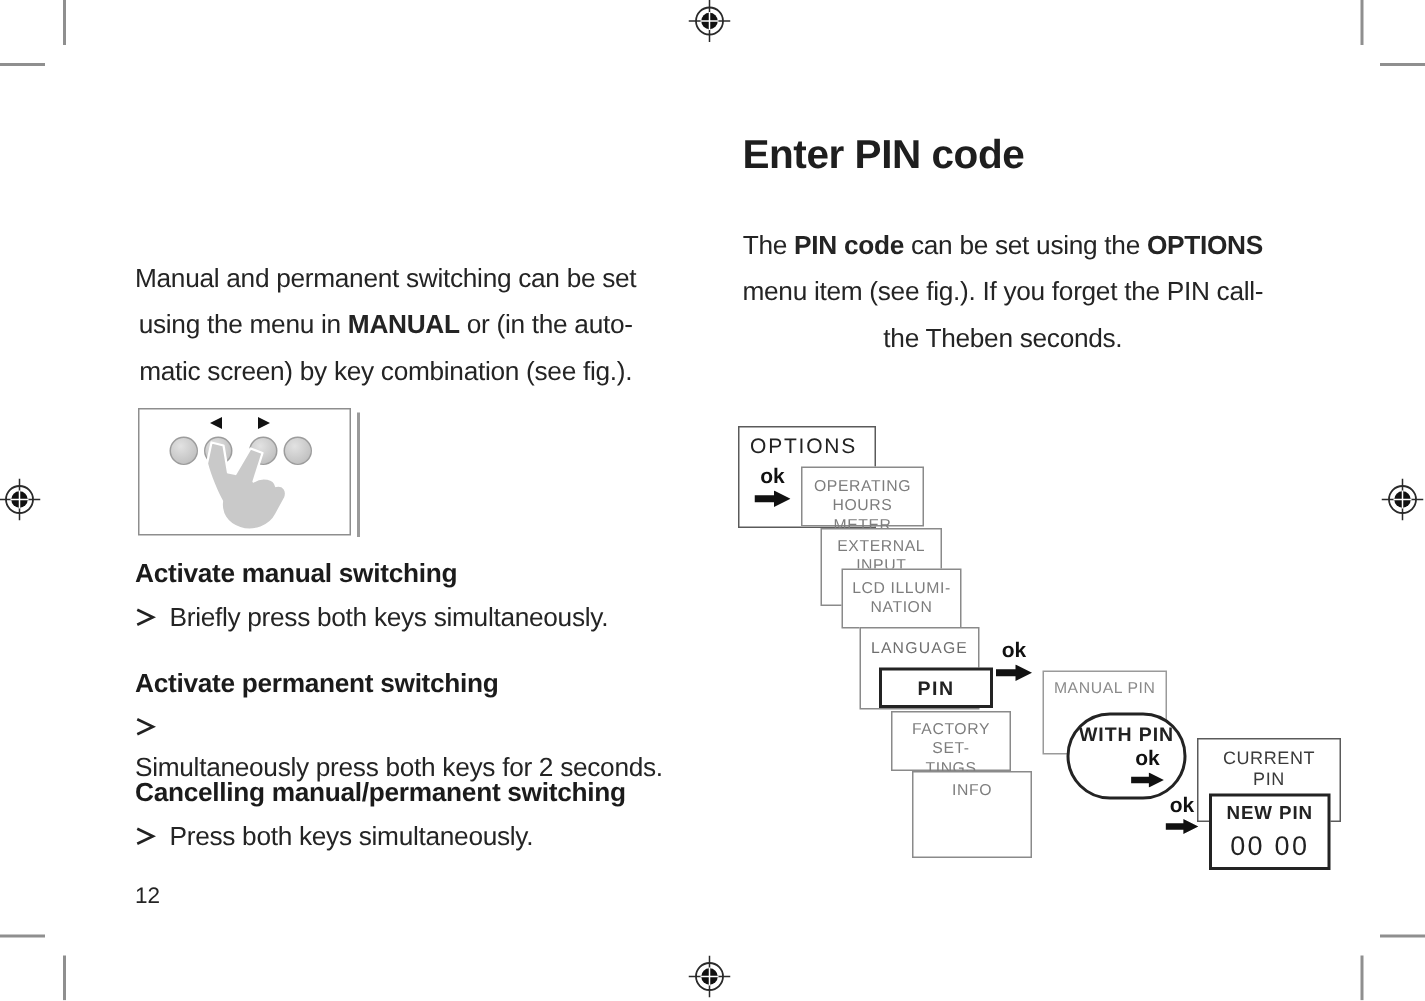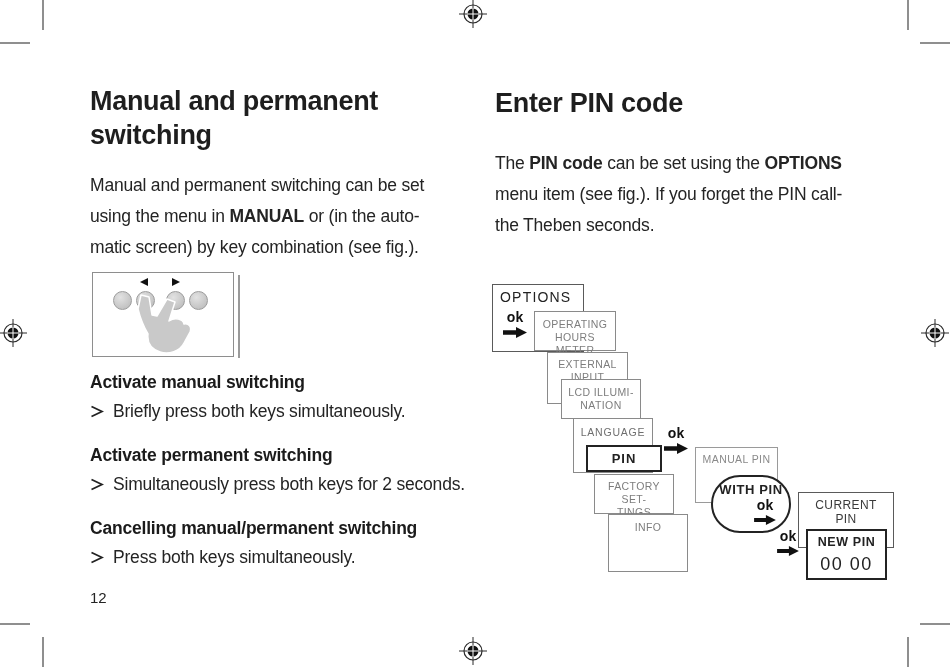--- a/index.html
+++ b/index.html
@@ -6,21 +6,21 @@
   .page{position:relative;width:950px;height:667px;background:#ffffff;overflow:hidden;
         font-family:"Liberation Sans",sans-serif;color:#222;}
   .abs{position:absolute;}
   
   .crop{position:absolute;background:#8f8f8f;}
   
   .h1{position:absolute;font-size:27px;font-weight:bold;line-height:34px;letter-spacing:-0.3px;
       color:#1e1e1e;white-space:pre-line;}
   
   .para{position:absolute;}
-  .line{height:31px;font-size:17.5px;line-height:31px;color:#242424;white-space:nowrap;letter-spacing:-0.2px;}
+  .line{height:31px;font-size:17.5px;line-height:31px;color:#242424;white-space:nowrap;letter-spacing:-0.2px;text-align:center;}
   .b{font-weight:bold;}
   .sec-head{position:absolute;font-size:17.5px;font-weight:bold;color:#1b1b1b;white-space:nowrap;letter-spacing:-0.2px;}
   .bullet-row{position:absolute;display:flex;align-items:flex-start;gap:9px;white-space:nowrap;}
   .bullet-row .txt{font-size:17.5px;line-height:22px;color:#242424;letter-spacing:-0.2px;}
   .bullet-ic{margin-top:5px;flex:0 0 auto;}
   .pagenum{position:absolute;font-size:15px;color:#242424;}
   
   .figure{position:absolute;left:92px;top:272px;width:142px;height:85px;background:#fff;
           border:1.5px solid #8e8e8e;box-sizing:border-box;}
   .fig-shadow{position:absolute;left:238px;top:275px;width:2px;height:83px;background:#9a9a9a;}
@@ -83,22 +83,20 @@
     </svg>
   <svg class="abs" style="left:921px;top:319px;" width="28" height="28" viewBox="0 0 28 28">
       <line x1="14" y1="0" x2="14" y2="28" stroke="#2a2a2a" stroke-width="1"></line>
       <line x1="0" y1="14" x2="28" y2="14" stroke="#2a2a2a" stroke-width="1"></line>
       <circle cx="14" cy="14" r="9" fill="none" stroke="#2a2a2a" stroke-width="1.2"></circle>
       <circle cx="14" cy="14" r="5.5" fill="#111"></circle>
       <line x1="14" y1="8" x2="14" y2="20" stroke="#fff" stroke-width="1"></line>
       <line x1="8" y1="14" x2="20" y2="14" stroke="#fff" stroke-width="1"></line>
     </svg>
 
-  <div class="h1" style="left:90px;top:84px;">Manual and permanent
-switching</div>
 
   <div class="para" style="left:90px;top:170px;">
     <div class="line"><span>Manual and permanent switching can be set</span><span class="b"></span><span></span><span class="b"></span><span></span></div>
     <div class="line"><span>using the menu in </span><span class="b">MANUAL</span><span> or (in the auto-</span><span class="b"></span><span></span></div>
     <div class="line"><span>matic screen) by key combination (see fig.).</span><span class="b"></span><span></span><span class="b"></span><span></span></div>
   </div>
 
   <div class="figure">
     <div class="btn-circle" style="left:20px;top:18px;"></div>
     <div class="btn-circle" style="left:43px;top:18px;"></div>
@@ -117,21 +115,21 @@
 
   <div class="sec-head" style="left:90px;top:372px;">Activate manual switching</div>
   <div class="bullet-row" style="left:90px;top:400px;">
     <svg class="bullet-ic" width="14" height="13" viewBox="0 0 14 13">
         <path d="M1.5 1.5 L12 6.5 L1.5 11.5" fill="none" stroke="#222" stroke-width="1.8" stroke-linejoin="miter"></path>
       </svg>
     <span class="txt">Briefly press both keys simultaneously.</span>
   </div>
 
   <div class="sec-head" style="left:90px;top:445px;">Activate permanent switching</div>
-  <div class="bullet-row" style="left:90px;top:473px;">
+  <div class="bullet-row" style="left:90px;top:473px;flex-direction:column;">
     <svg class="bullet-ic" width="14" height="13" viewBox="0 0 14 13">
         <path d="M1.5 1.5 L12 6.5 L1.5 11.5" fill="none" stroke="#222" stroke-width="1.8" stroke-linejoin="miter"></path>
       </svg>
     <span class="txt">Simultaneously press both keys for 2 seconds.</span>
   </div>
 
   <div class="sec-head" style="left:90px;top:518px;">Cancelling manual/permanent switching</div>
   <div class="bullet-row" style="left:90px;top:546px;">
     <svg class="bullet-ic" width="14" height="13" viewBox="0 0 14 13">
         <path d="M1.5 1.5 L12 6.5 L1.5 11.5" fill="none" stroke="#222" stroke-width="1.8" stroke-linejoin="miter"></path>

